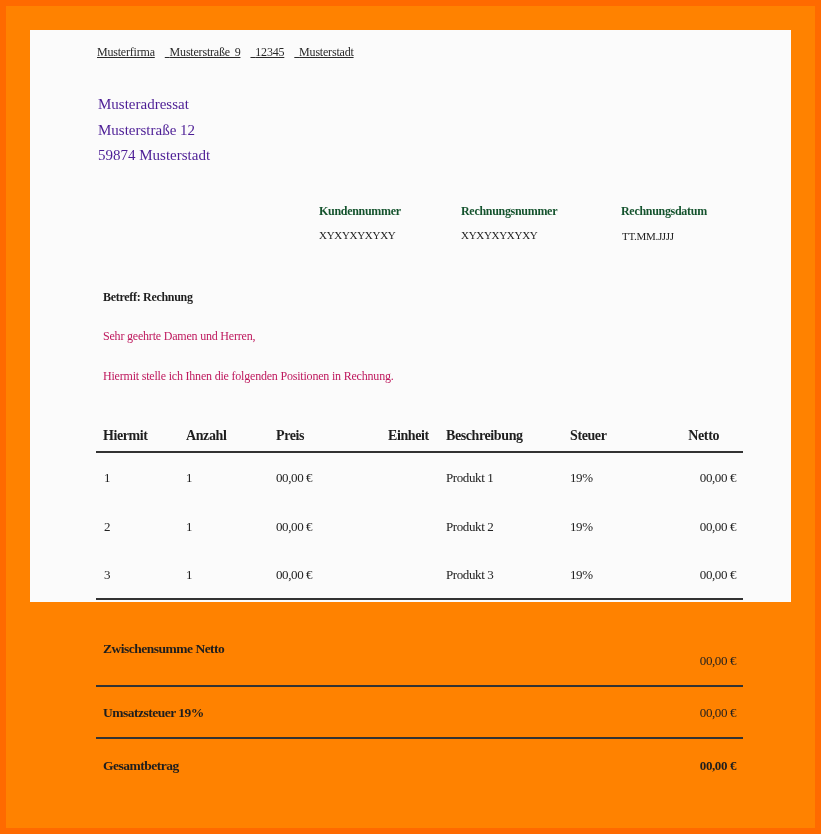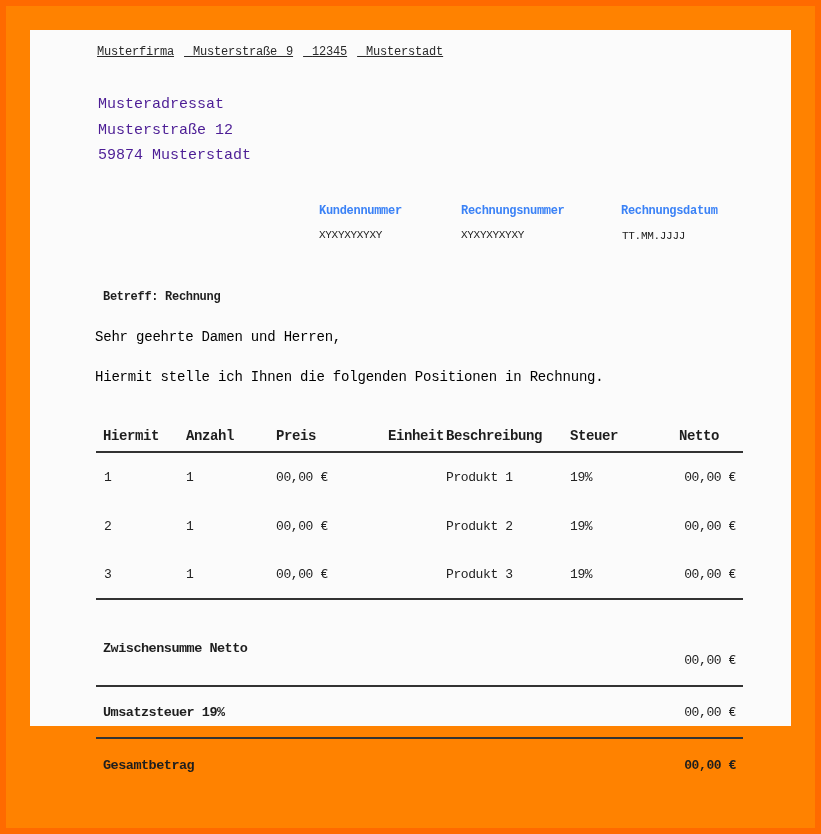--- a/index.html
+++ b/index.html
@@ -8,35 +8,35 @@
     background: #ff6a00;
     font-family: "Liberation Sans", sans-serif;
     color: #1e1e1e;
     position: relative;
   }
   .inner-frame {
     position: absolute; left: 6px; top: 6px; right: 6px; bottom: 6px;
     background: #ff8200;
   }
   .page {
-    position: absolute; left: 30px; top: 30px; width: 761px; height: 696px;
+    position: absolute; left: 30px; top: 30px; width: 761px; height: 572px;
     background: #fbfbfb;
-    font-family: Liberation Mono, monospace;
+    font-family: Liberation Serif, serif;
   }
   .abs { position: absolute; white-space: nowrap; }
   .sender {
     left: 67px; top: 15px; font-size: 12px; text-decoration: underline;
     color: #2a2a2a; letter-spacing: -0.2px; word-spacing: 2px;
   }
   .sender span { margin-right: 10px; }
   .addr { left: 68px; font-size: 15px; color: #4c1d95; }
-  .meta-label { font-size: 12px; font-weight: bold; color: #3b82f6; letter-spacing: -0.3px; }
+  .meta-label { font-size: 12px; font-weight: bold; color: #14532d; letter-spacing: -0.3px; }
   .meta-value { font-size: 11px; color: #222; letter-spacing: -0.3px; }
   .subject { left: 73px; top: 260px; font-size: 12px; font-weight: bold; letter-spacing: -0.3px; }
-  .text { left: 65px; font-size: 14px; color: #000000; letter-spacing: -0.2px; }
+  .text { left: 73px; font-size: 12px; color: #be185d; letter-spacing: -0.2px; }
   .th { top: 398px; font-size: 14px; font-weight: bold; letter-spacing: -0.4px; color: #1e1e1e; }
   .td { font-size: 13px; color: #222; letter-spacing: -0.4px; }
   .right { text-align: right; }
   .rule { position: absolute; left: 66px; width: 647px; height: 1.5px; background: #333; }
   .sum-label { left: 73px; font-size: 13.5px; font-weight: bold; letter-spacing: -0.5px; }
   .sum-value { font-size: 13px; letter-spacing: -0.4px; }
 </style>
 </head>
 <body>
 

